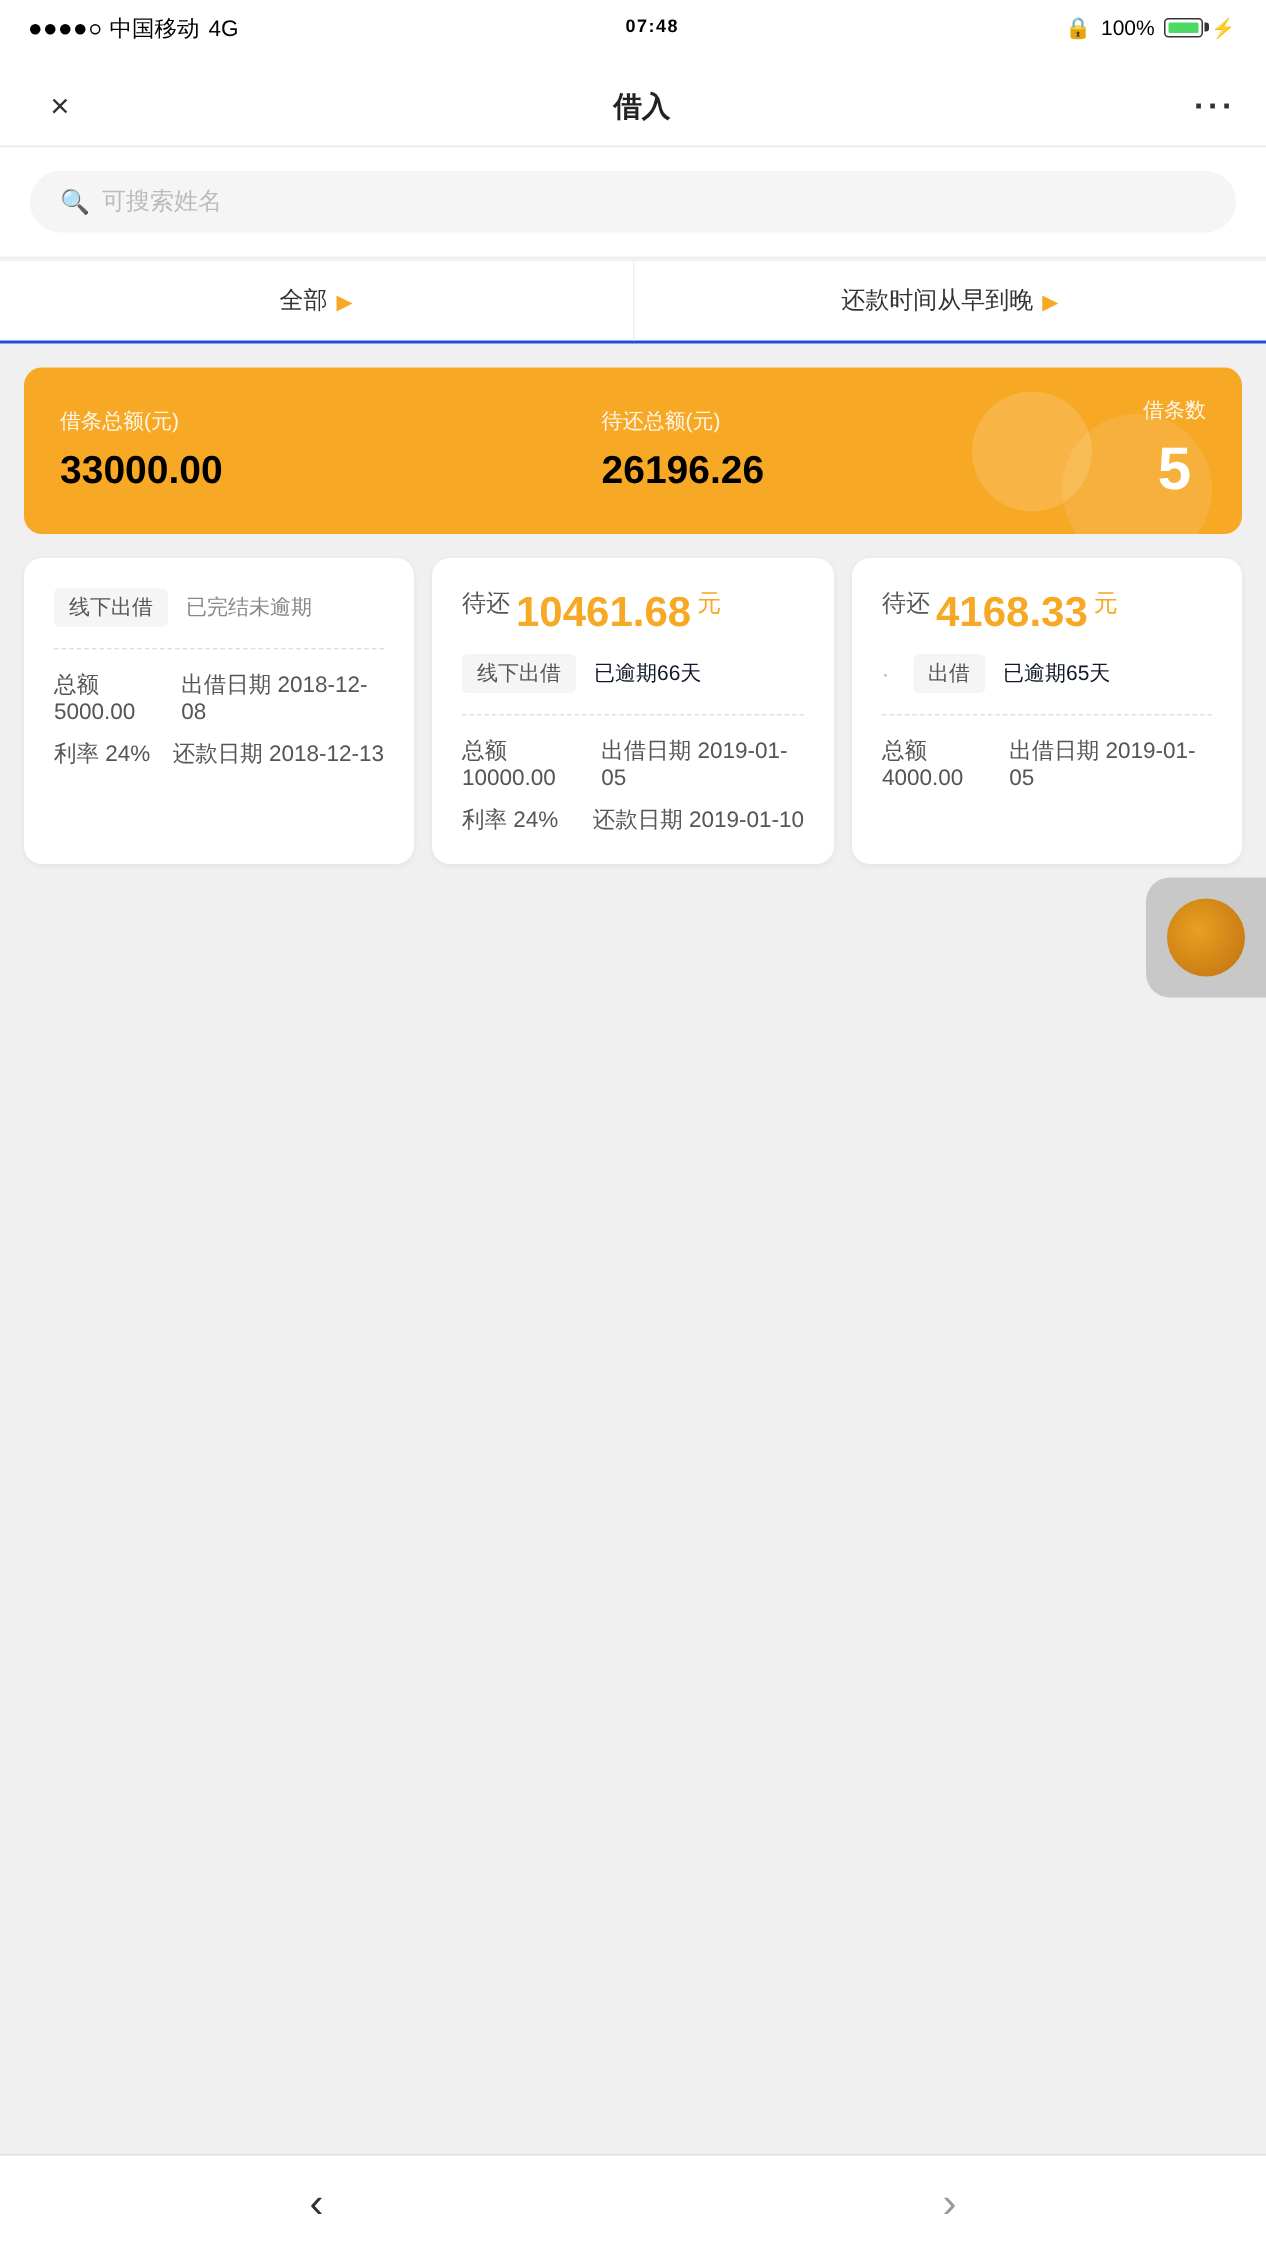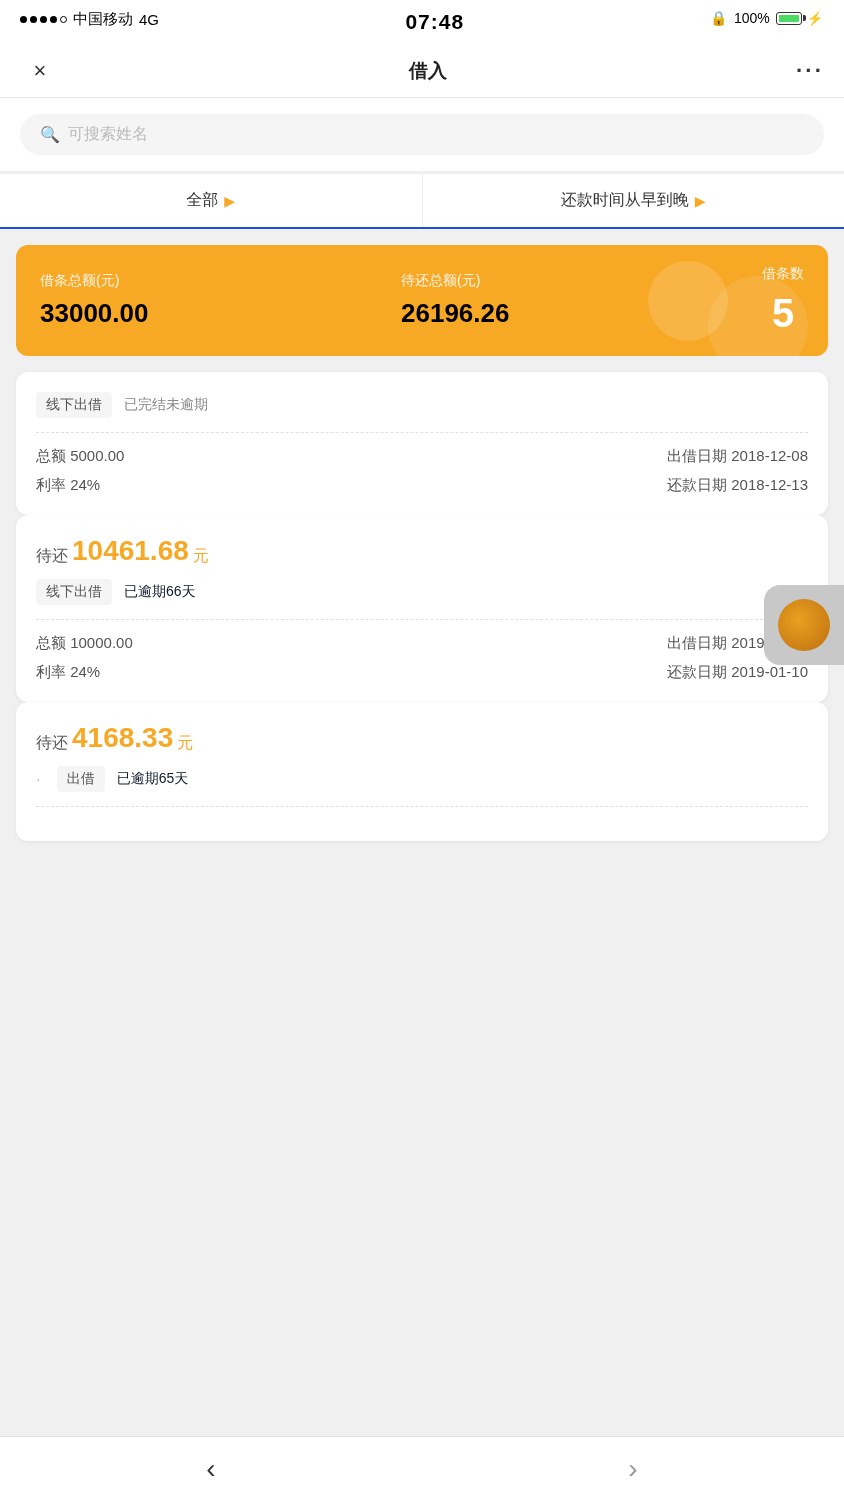--- a/index.html
+++ b/index.html
@@ -30,21 +30,21 @@
       font-weight: 500;
     }
     .status-dots {
       display: flex; gap: 3px; align-items: center;
     }
     .dot {
       width: 7px; height: 7px; border-radius: 50%; background: #000;
     }
     .dot.empty { background: transparent; border: 1.5px solid #000; }
     .status-center {
-      font-size: 21px; font-weight: 600; letter-spacing: 1px;
+      font-size: 12px; font-weight: 600; letter-spacing: 1px;
     }
     .status-right {
       display: flex; align-items: center; gap: 6px; font-size: 14px;
     }
     .battery-container {
       display: flex; align-items: center; gap: 3px;
     }
     .battery {
       width: 26px; height: 13px; border: 1.5px solid #333; border-radius: 3px;
       position: relative; display: flex; align-items: center; padding: 2px;
@@ -182,21 +182,22 @@
       width: 52px;
       height: 52px;
       border-radius: 50%;
       background: radial-gradient(circle at 40% 40%, #e8a020, #c07010);
     }
 
     
     .cards-section {
       margin-top: 16px;
       display: flex;
-      flex-direction: column;
+      flex-direction: row;
+      gap: 12px;
       padding: 0 16px 16px 16px;
     }
 
     .loan-card {
       background: #fff;
       border-radius: 12px;
       padding: 20px;
       box-shadow: 0 1px 4px rgba(0,0,0,0.06);
     }
 
@@ -222,21 +223,21 @@
       color: #888;
     }
 
     .card-status-overdue {
       font-size: 14px;
       color: #0f172a;
     }
 
     .card-pending-row {
       display: flex;
-      align-items: flex-end;
+      align-items: flex-start;
       gap: 4px;
       padding-bottom: 12px;
     }
     .pending-label {
       font-size: 16px;
       color: #555;
     }
     .pending-amount {
       font-size: 28px;
       font-weight: 700;
@@ -406,20 +407,26 @@
     <div class="card-pending-row">
       <span class="pending-label">待还</span>
       <span class="pending-amount">4168.33</span>
       <span class="pending-unit">元</span>
     </div>
     <div class="card-header">
       <span style="font-size:14px;color:#aaa;margin-right:4px;">·</span>
       <span class="card-tag">出借</span>
       <span class="card-status-overdue">已逾期65天</span>
     </div>
+    <div class="card-details">
+      <div class="detail-row">
+        <span class="detail-left"><span>总额</span> <span>4000.00</span></span>
+        <span class="detail-right"><span>出借日期</span> <span>2019-01-05</span></span>
+      </div>
+    </div>
   </div>
 
 </div>
 
 <div class="bottom-nav">
   <span class="bottom-btn active">‹</span>
   <span class="bottom-btn">›</span>
 </div>
 
 </body></html>

